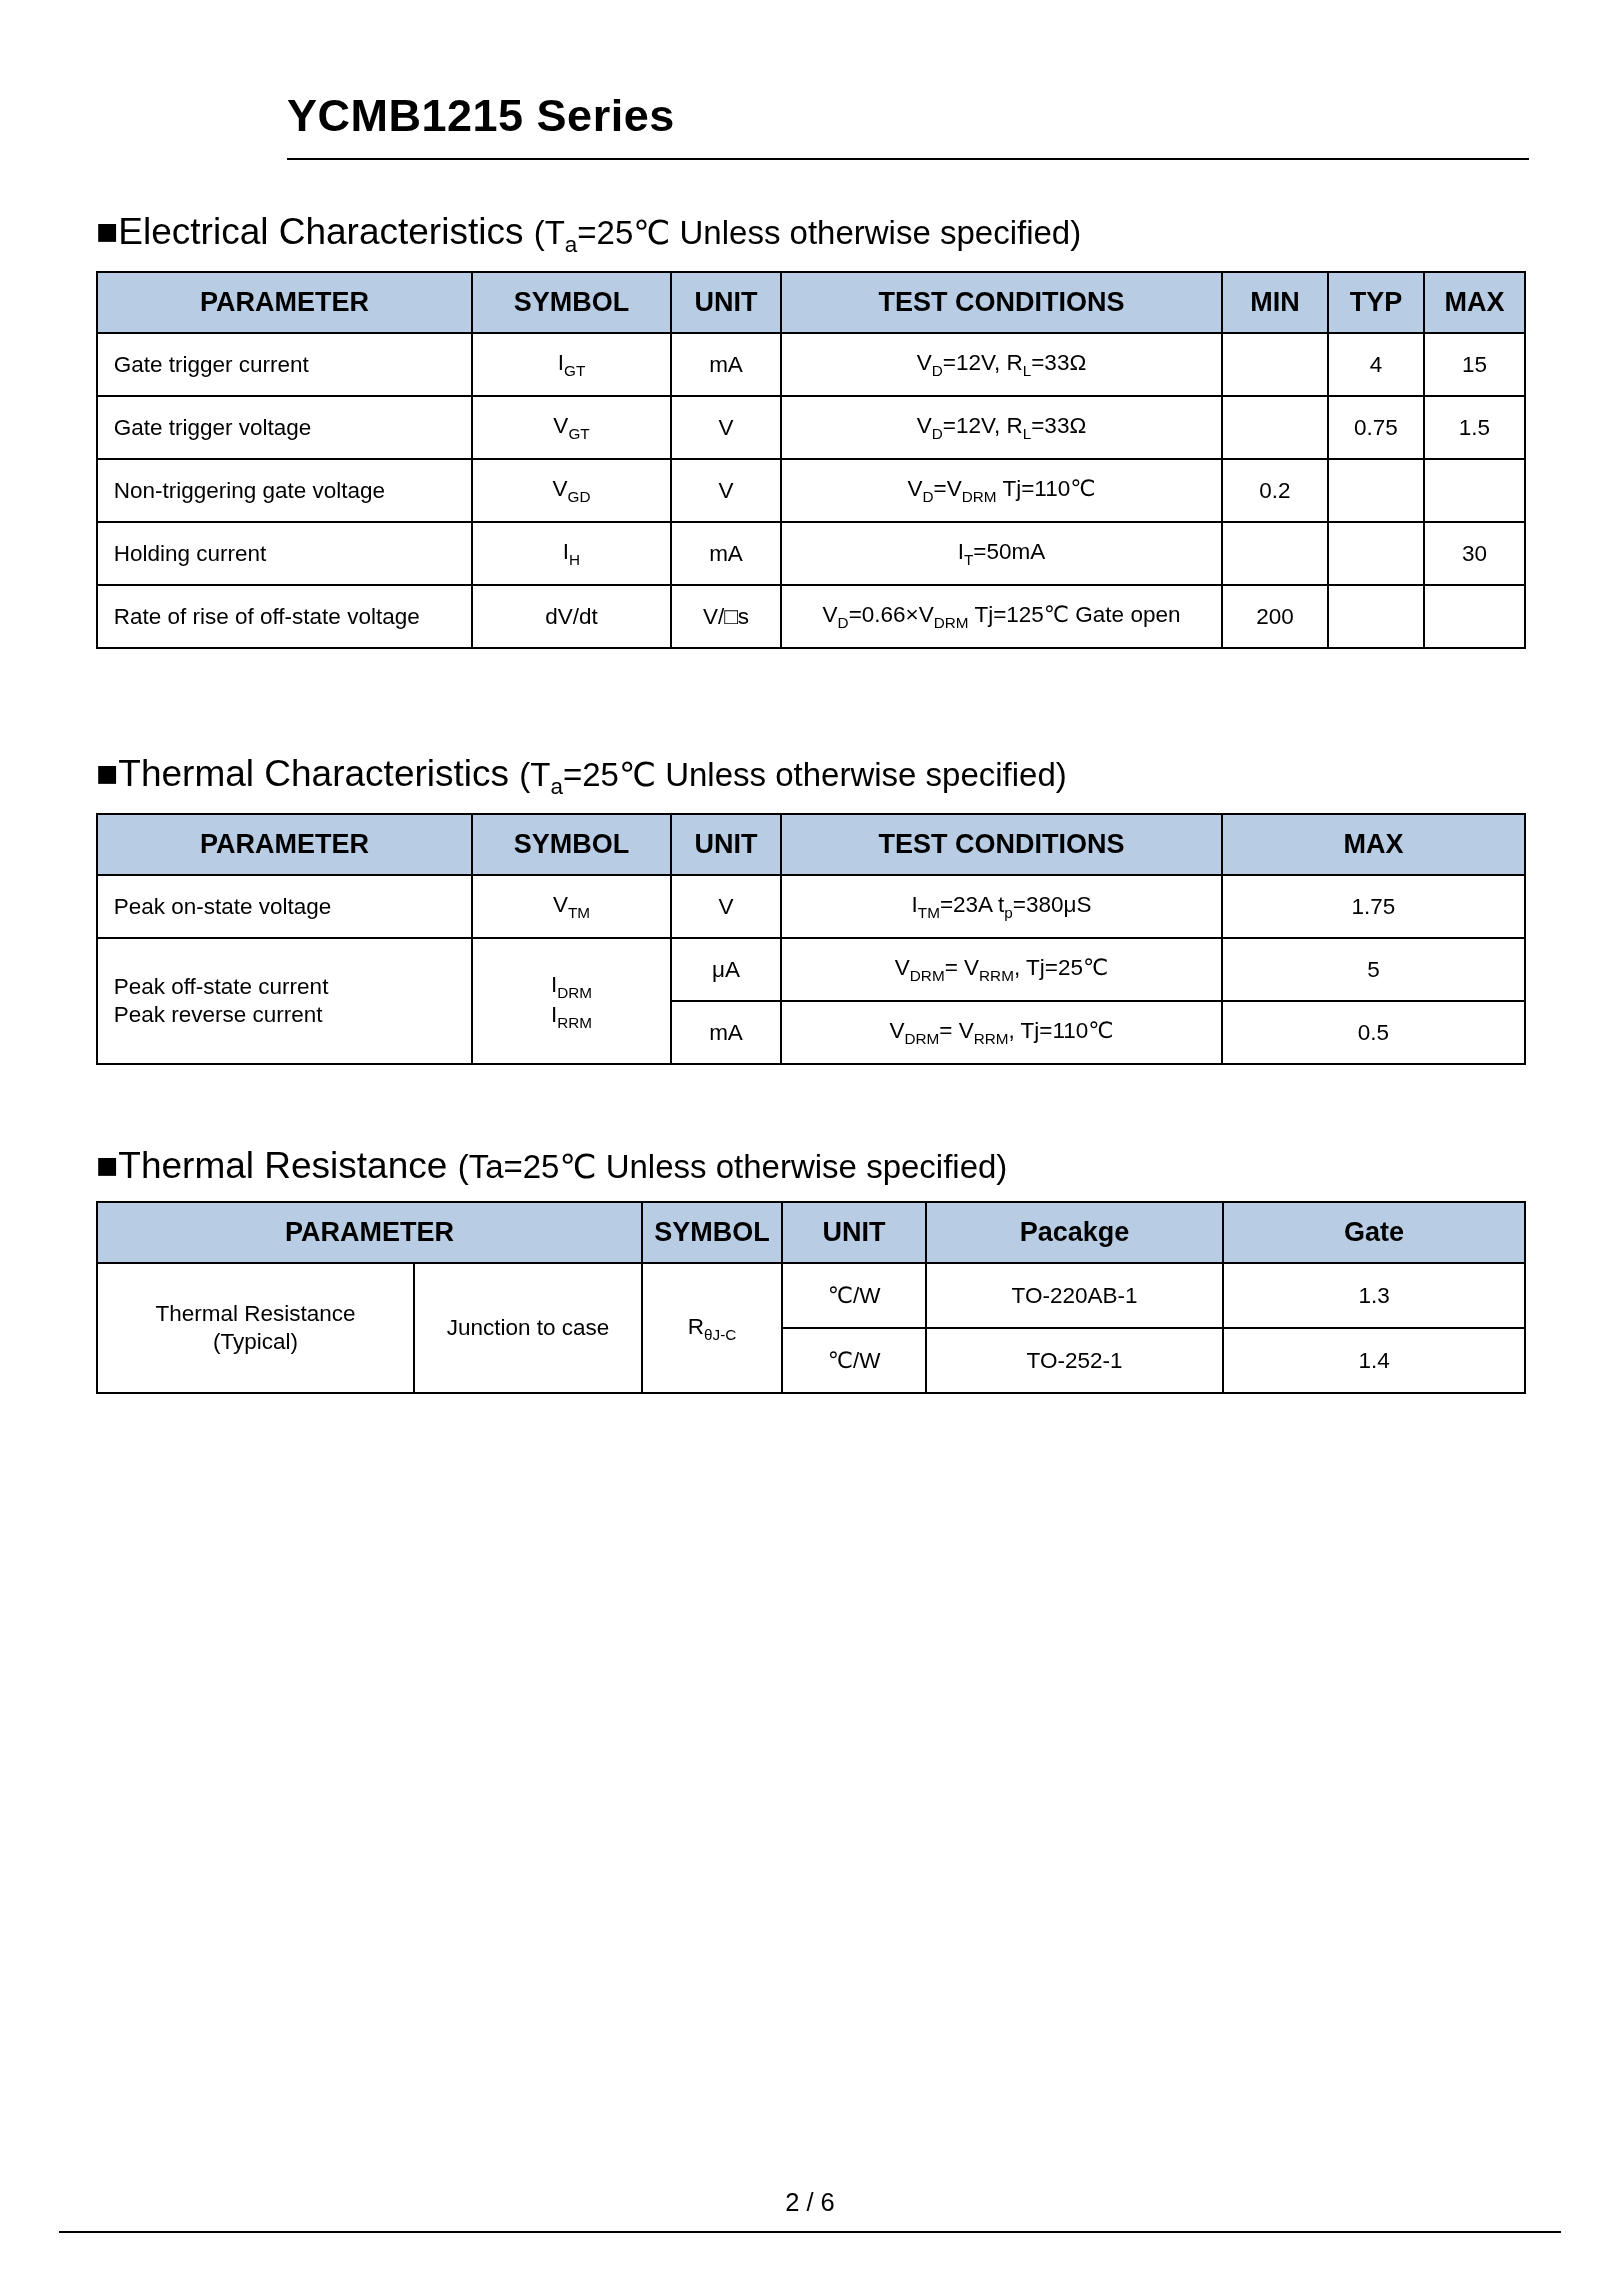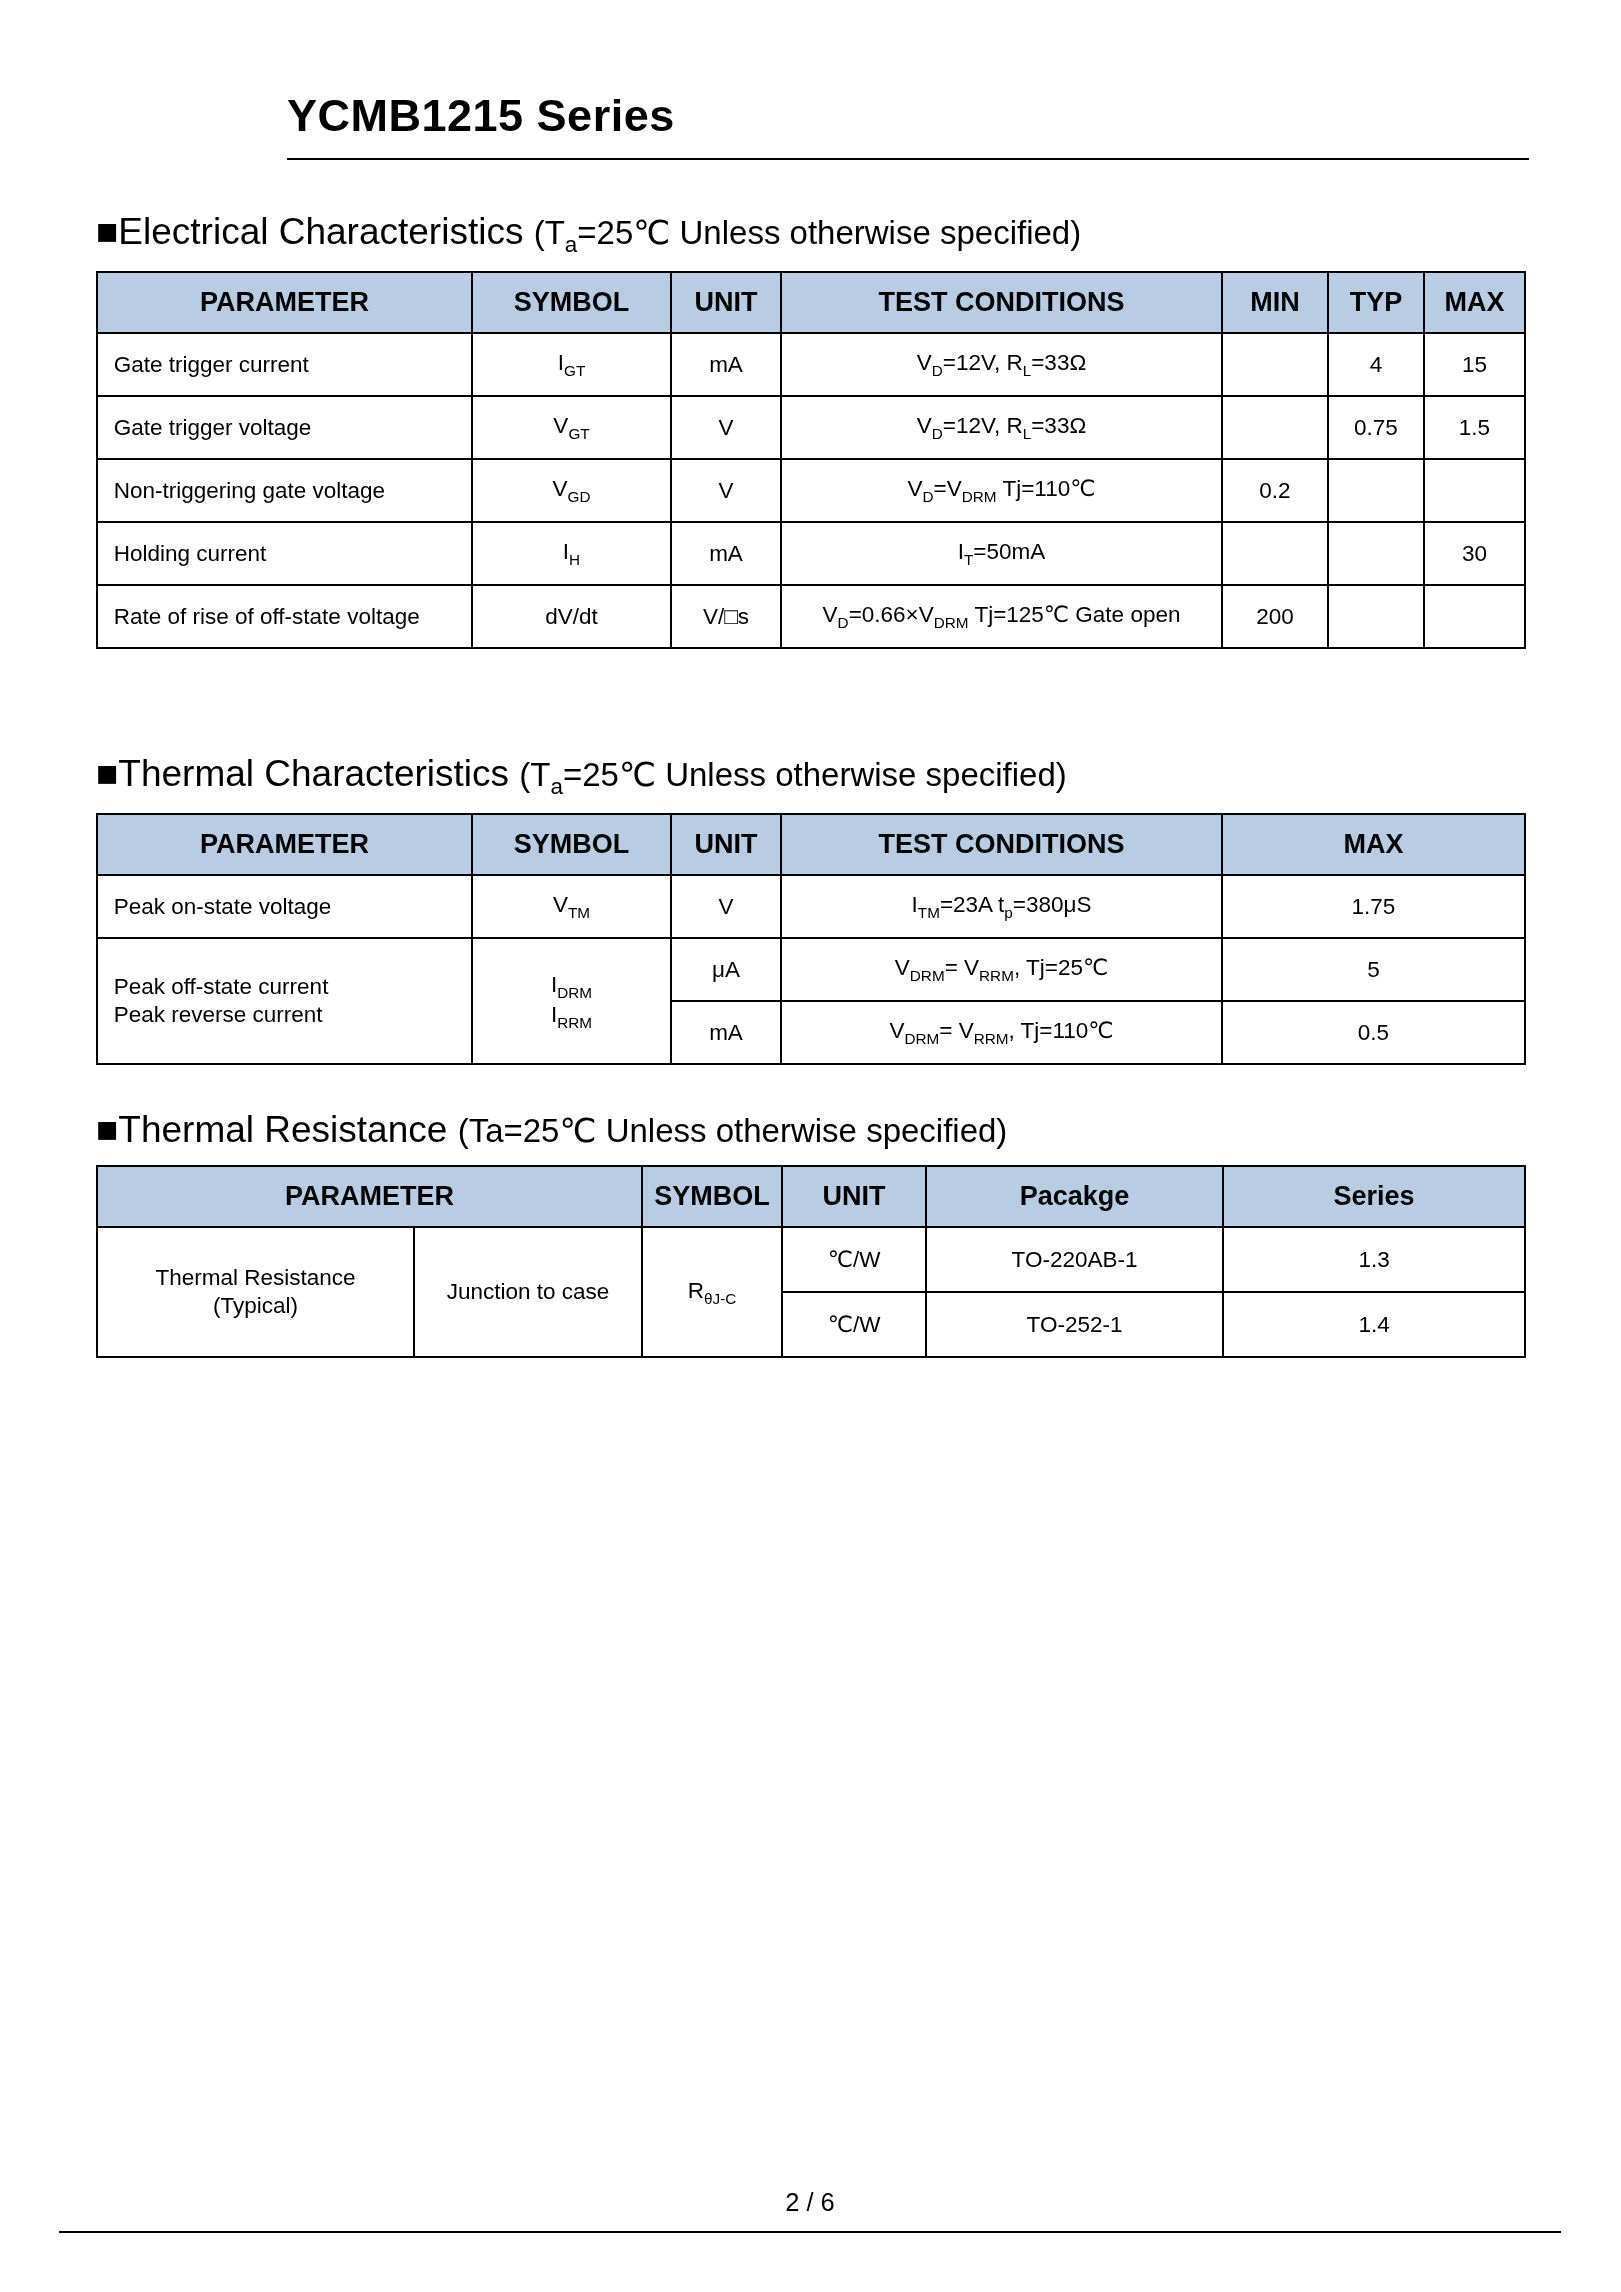--- a/index.html
+++ b/index.html
@@ -22,21 +22,21 @@
   .title-rule {
     margin:7.8px 0 0 287px;
     width:1242px;
     height:0;
     border-top:2.9px solid #000;
   }
   .section { margin-left:96px; width:1428px; }
   .section-heading { font-size:37px; line-height:1.15; white-space:nowrap; }
   #sec-electrical .section-heading { margin-top:51px; }
   #sec-thermal .section-heading { margin-top:104px; }
-  #sec-resistance .section-heading { margin-top:44px; }
+  #sec-resistance .section-heading { margin-top:80px; }
   .heading-text { font-weight:400; }
   .cond { font-weight:400; font-size:33px; }
   table {
     border-collapse:collapse;
     table-layout:fixed;
     width:1428px;
     margin-top:13.7px;
   }
   th, td {
     border:2px solid #000;
@@ -207,21 +207,21 @@
       <col style="width:144px">
         <col style="width:297px">
         <col style="width:302px">
     </colgroup>
   <thead>
         <tr>
           <th colspan="2">PARAMETER</th>
           <th>SYMBOL</th>
           <th>UNIT</th>
           <th>Pacakge</th>
-          <th>Series</th>
+          <th>Gate</th>
         </tr>
       </thead>
       <tbody>
         <tr>
           <td rowspan="2">Thermal Resistance<br>(Typical)</td>
           <td rowspan="2">Junction to case</td>
           <td rowspan="2">R<sub>θJ-C</sub></td>
           <td>℃/W</td>
           <td>TO-220AB-1</td>
           <td>1.3</td>

